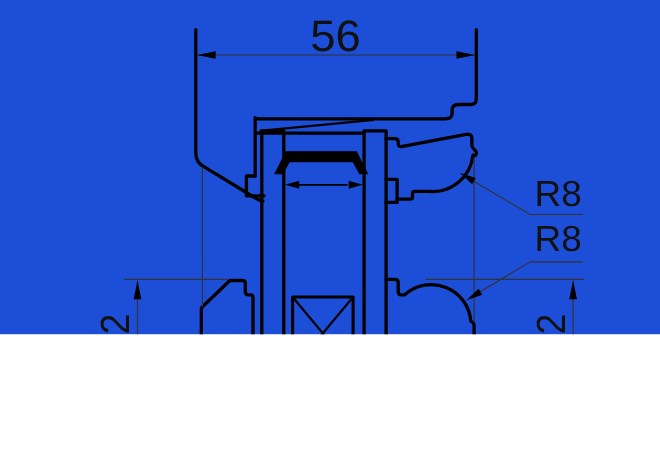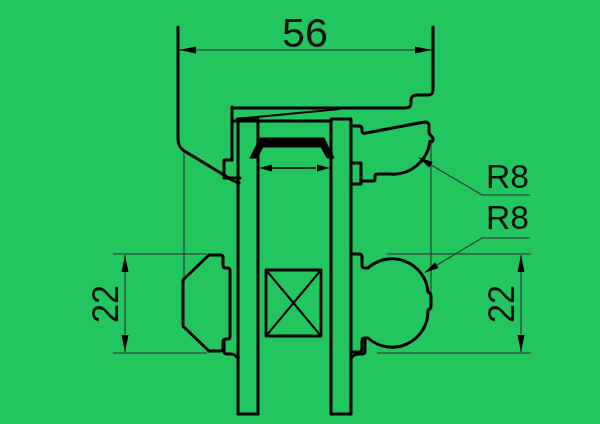--- a/index.html
+++ b/index.html
@@ -1,19 +1,19 @@
 <!DOCTYPE html>
 <html><head>
 <meta charset="utf-8">
 <style>
   html,body{margin:0;padding:0;background:#fff;}
   .stage{
     position:relative;
-    width:600px;height:424px;
-    background:#22c55e;
+    width:600px;height:304px;
+    background:#1d4ed8;
     overflow:hidden;
     font-family:"Liberation Sans", sans-serif;
   }
   svg{display:block;}
   text{
     font-family:"Liberation Sans", sans-serif;
     fill:#111;
   }
   .dim-text{font-size:40px;}
   .rad-text{font-size:33px;}

